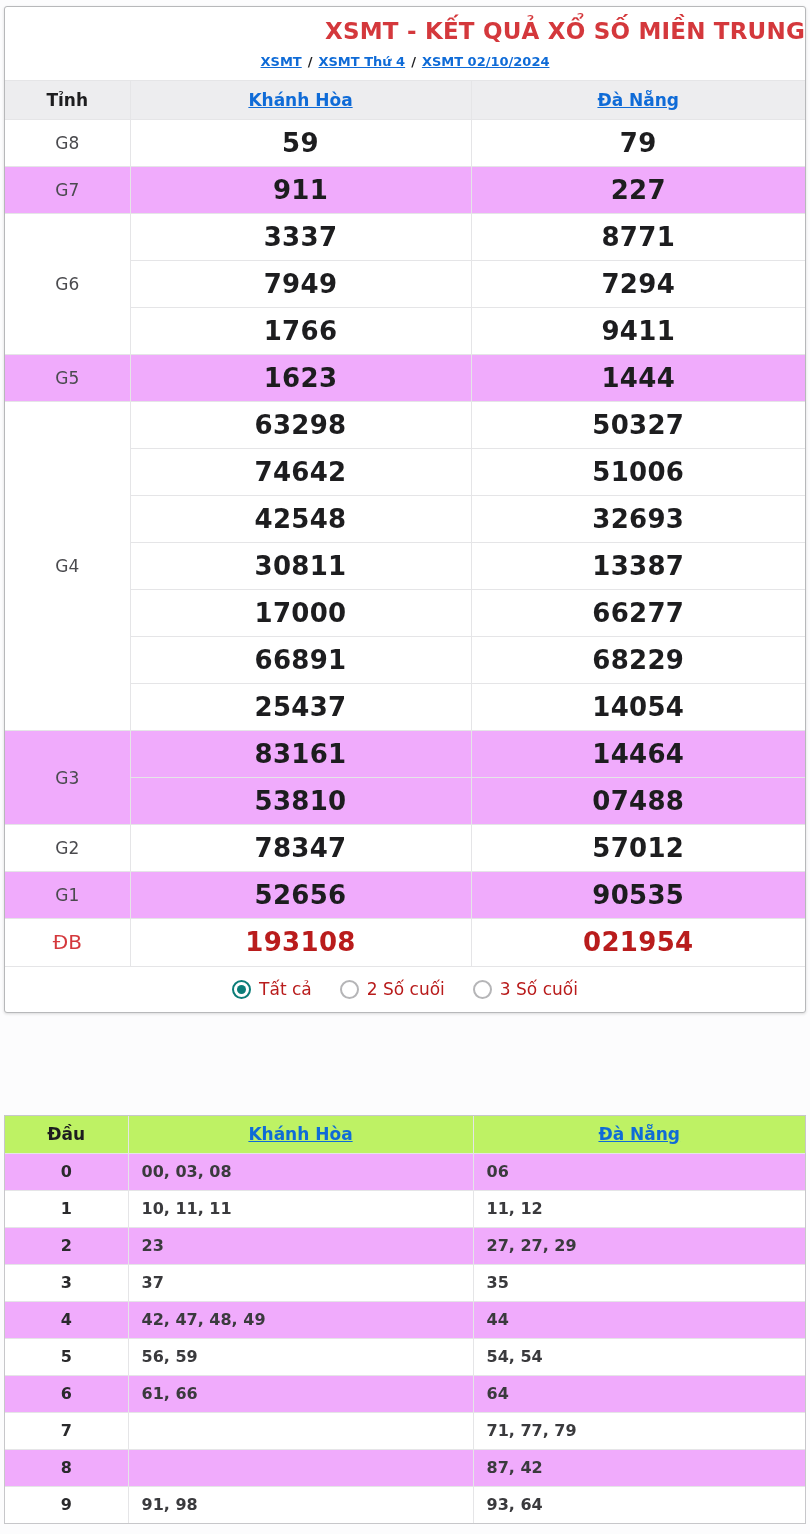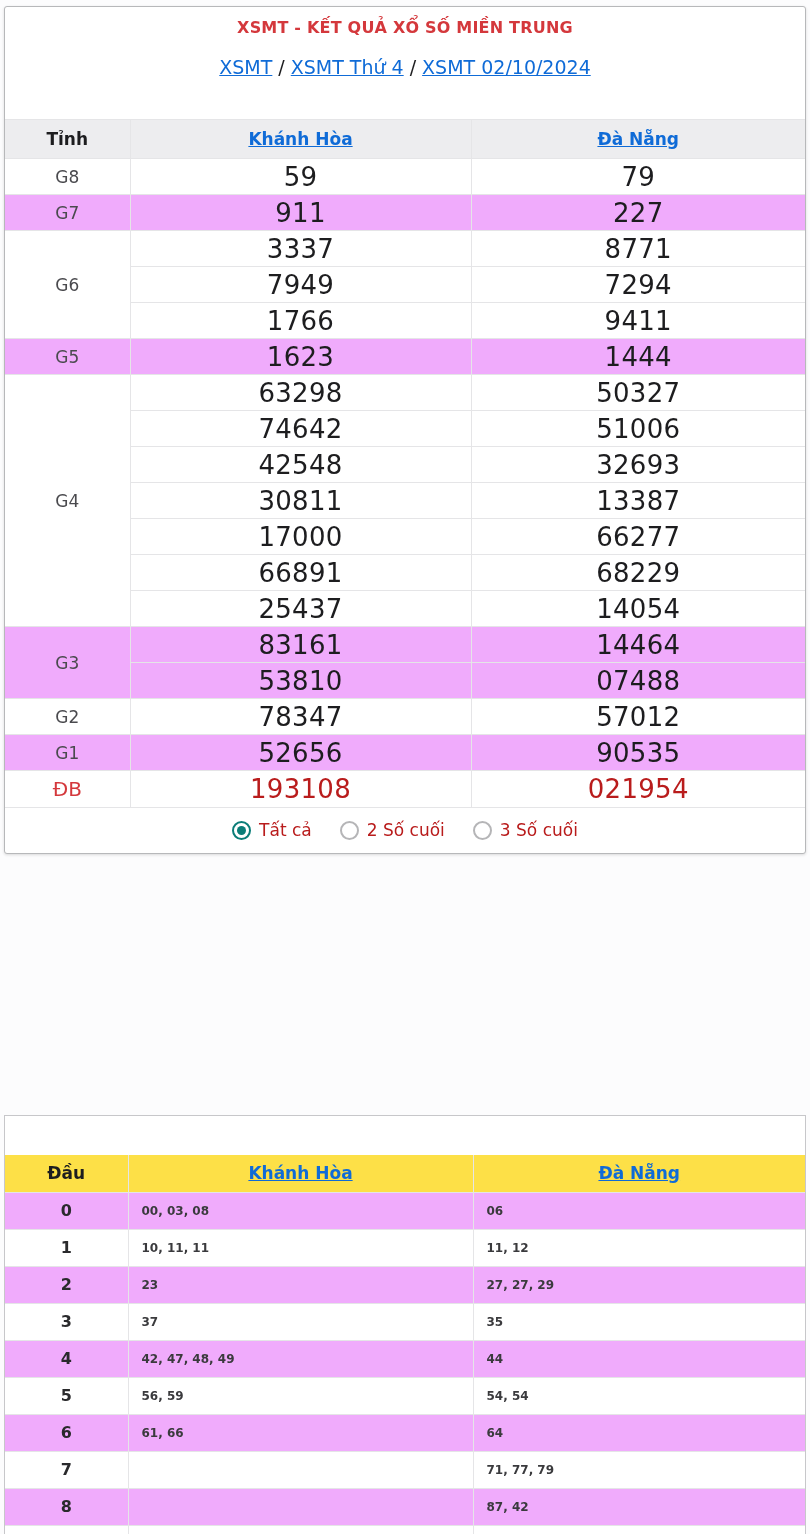--- a/index.html
+++ b/index.html
@@ -23,67 +23,68 @@
     box-shadow: 0 1px 3px rgba(0,0,0,0.14);
   }
   .card2 {
     top: 1115px;
     border: 1px solid #c7c7ca;
   }
   
   .card-head { height: 73px; text-align: center; padding-top: 11px; }
   .page-title {
     color: #d4383c;
-    font-size: 16px;
+    font-size: 23px;
     font-weight: bold;
     letter-spacing: 0.2px;
+    text-align: right;
   }
   .breadcrumb {
-    margin-top: 19px;
-    font-size: 19px;
-    font-weight: normal;
+    margin-top: 10px;
+    font-size: 13px;
+    font-weight: bold;
     color: #222;
   }
   .breadcrumb a {
     color: #0f6bd7;
     text-decoration: underline;
     cursor: pointer;
     margin: 0 6px;
   }
   .breadcrumb .sep { color: #1d1d1f; }
   
-  table { width: 100%; border-collapse: collapse; table-layout: fixed; margin-top: 39px; }
+  table { width: 100%; border-collapse: collapse; table-layout: fixed; }
   .results col.c1 { width: 125px; }
   .results col.c2 { width: 341px; }
   .results th, .results td { border-top: 1px solid #e5e5e7; }
   .results .vline { border-left: 1px solid #e5e5e7; }
   .results thead th {
     height: 39px;
     background: #ededef;
     font-size: 17px;
     font-weight: bold;
     color: #1d1d1f;
     text-align: center;
   }
   .results thead a {
     color: #0f6bd7;
     text-decoration: underline;
     cursor: pointer;
     font-size: 17px;
     font-weight: bold;
   }
-  .results td { height: 36px; text-align: center; vertical-align: middle; }
+  .results td { height: 47px; text-align: center; vertical-align: middle; }
   .results td.glabel {
     font-size: 17px;
     color: #4a4a4e;
     font-weight: normal;
   }
   .results td.num {
     font-size: 26px;
-    font-weight: normal;
+    font-weight: bold;
     color: #1d1d1f;
     letter-spacing: 0.3px;
   }
   tr.alt td { background: #f0abfc; }
   .results td.db-label { color: #d4383c; font-weight: normal; font-size: 20px; }
   .results td.db-num { color: #b91c1c; }
   
   .filter-row {
     height: 46px;
     border-top: 1px solid #e5e5e7;
@@ -118,42 +119,42 @@
     background: #0b7d78;
   }
   
   .tails col.c1 { width: 123px; }
   .tails col.c2 { width: 345px; }
   .tails th, .tails td { border-top: 1px solid #e5e5e7; }
   .tails thead th { border-top: 0; }
   .tails .vline { border-left: 1px solid #e5e5e7; }
   .tails thead th {
     height: 37px;
-    background: #fde047;
+    background: #bef264;
     font-size: 17px;
     font-weight: bold;
     color: #1d1d1f;
     text-align: center;
   }
   .tails thead a {
     color: #0f6bd7;
     text-decoration: underline;
     cursor: pointer;
   }
   .tails td { height: 37px; vertical-align: middle; }
   .tails td.digit {
     text-align: center;
     font-size: 16px;
     font-weight: bold;
     color: #2a2a2c;
   }
   .tails td.val {
     text-align: left;
     padding-left: 13px;
-    font-size: 12px;
+    font-size: 16px;
     font-weight: bold;
     color: #3a3a3d;
   }
 </style>
 </head>
 <body>
 
 <div class="card card1">
   <div class="card-head">
     <div class="page-title">XSMT - KẾT QUẢ XỔ SỐ MIỀN TRUNG</div>

